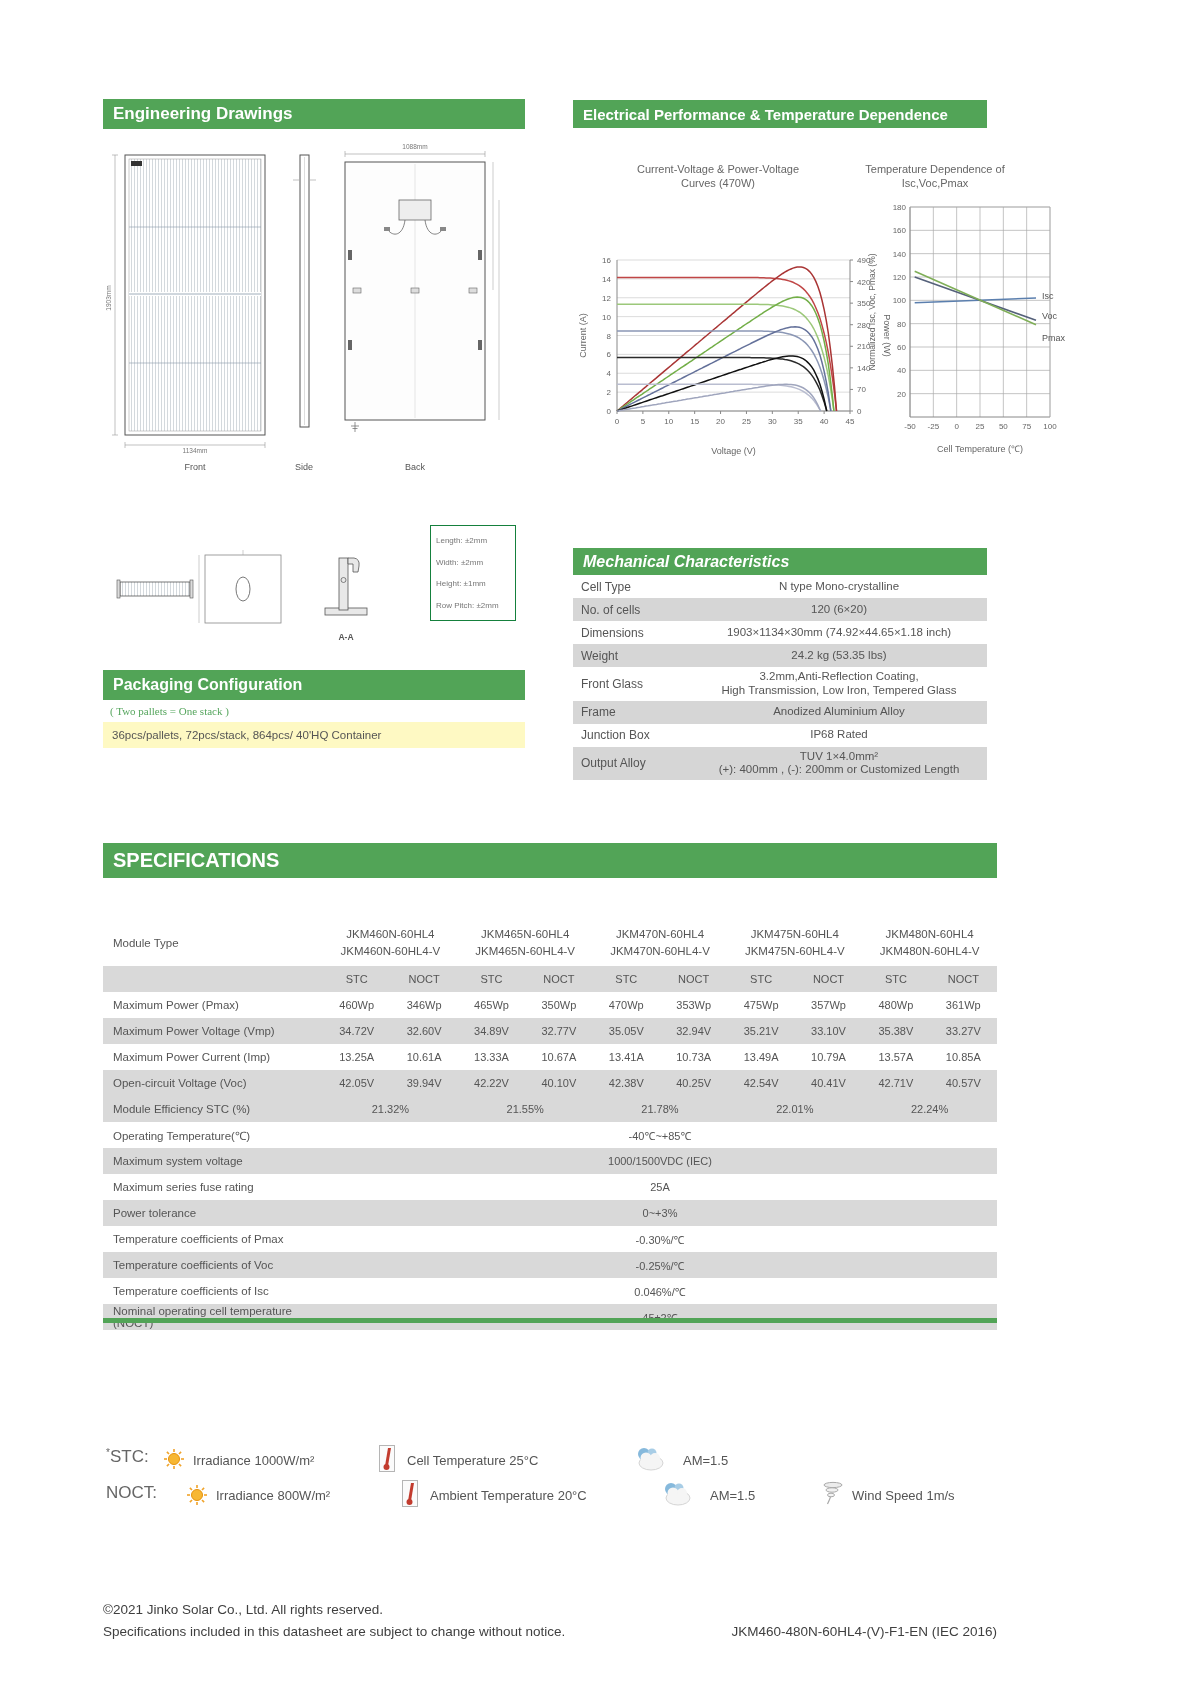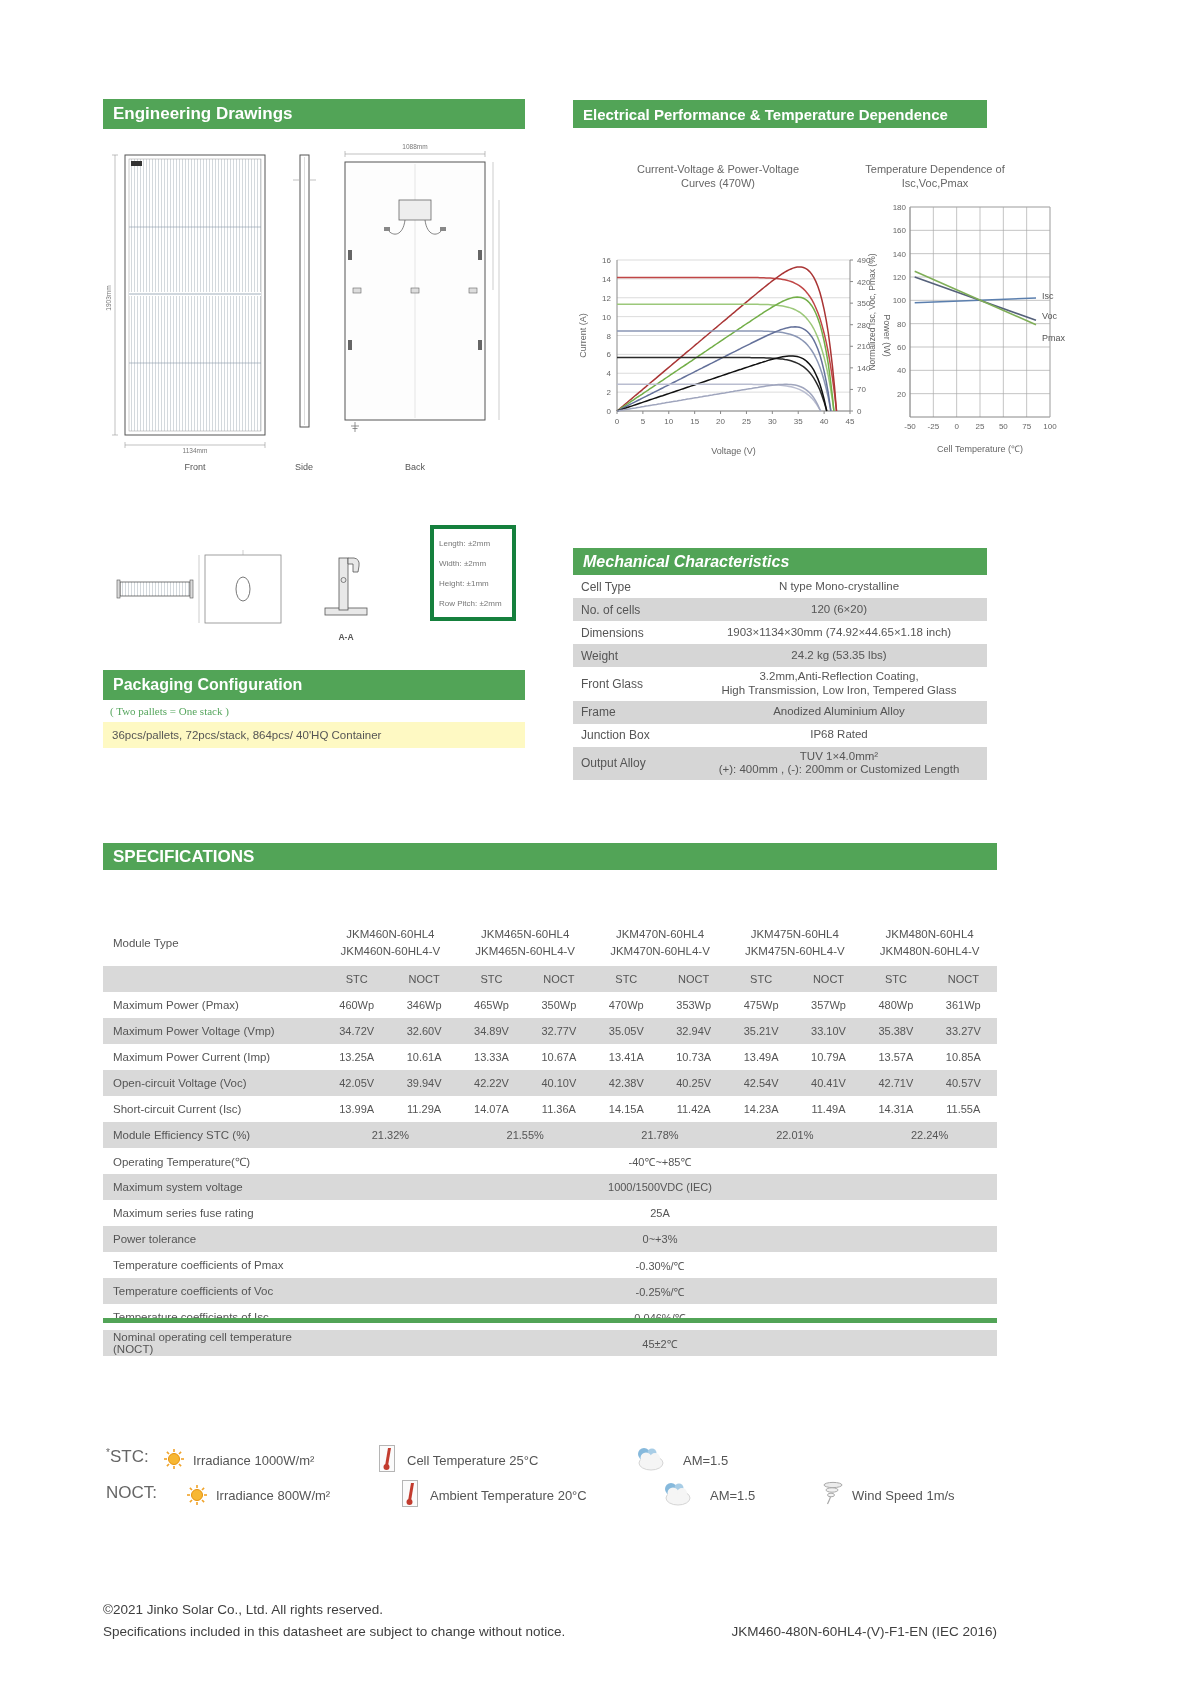--- a/index.html
+++ b/index.html
@@ -19,21 +19,21 @@
   .srow.mods{grid-template-columns:220px repeat(5,1fr);min-height:46px;margin-top:48px;}
   .srow.ten{grid-template-columns:220px repeat(10,1fr);}
   .srow.five{grid-template-columns:220px repeat(5,1fr);}
   .srow.one{grid-template-columns:220px 1fr;}
   .slabel{padding-left:10px;font-size:11.5px;}
   .scell{text-align:center;}
   .mod-cell{text-align:center;font-size:11.5px;line-height:1.5;}
   .greenbar{background:#52a457;}
   .pkg-note{color:#55a55d;font-size:11px;font-family:Liberation Serif, serif;}
   .pkg-bar{background:#fef9c3;font-size:11.5px;color:#555;line-height:26px;padding-left:9px;box-sizing:border-box;}
-  .tolbox{border:4px solid #15803d;display:flex;flex-direction:column;justify-content:space-around;box-sizing:border-box;padding:4px 0;}
+  .tolbox{border:1px solid #15803d;display:flex;flex-direction:column;justify-content:space-around;box-sizing:border-box;padding:4px 0;}
   .tolbox div{font-size:8px;color:#777;padding-left:5px;}
   .leg-label{font-size:17px;color:#666;}
   .leg-star{font-size:10px;vertical-align:super;color:#666;}
   .leg-text{font-size:13px;color:#555;}
   .footer-text{font-size:13.5px;color:#3f3f3f;}
 </style>
 </head>
 <body>
 
 <div class="abs ghdr" style="left:103px;top:99px;width:422px;height:30px;font-size:17px;">Engineering Drawings</div>
@@ -279,21 +279,21 @@
       <div class="mlabel">Junction Box</div>
       <div class="mvalue">IP68 Rated</div>
     </div>
     <div class="mrow alt">
       <div class="mlabel">Output Alloy</div>
       <div class="mvalue">TUV  1×4.0mm²
 (+): 400mm , (-): 200mm or Customized Length</div>
     </div>
   </div>
 
-<div class="abs ghdr" style="left:103px;top:843px;width:894px;height:27px;font-size:17px;">SPECIFICATIONS</div>
+<div class="abs ghdr" style="left:103px;top:843px;width:894px;height:35px;font-size:20px;">SPECIFICATIONS</div>
 <div class="abs" style="left:103px;top:872px;width:894px;">
     <div class="srow mods">
       <div class="slabel">Module Type</div>
       <div class="mod-cell">
         <div>JKM460N-60HL4</div>
         <div>JKM460N-60HL4-V</div>
       </div>
       <div class="mod-cell">
         <div>JKM465N-60HL4</div>
         <div>JKM465N-60HL4-V</div>
@@ -369,33 +369,20 @@
       <div class="scell">39.94V</div>
       <div class="scell">42.22V</div>
       <div class="scell">40.10V</div>
       <div class="scell">42.38V</div>
       <div class="scell">40.25V</div>
       <div class="scell">42.54V</div>
       <div class="scell">40.41V</div>
       <div class="scell">42.71V</div>
       <div class="scell">40.57V</div>
     </div>
-    <div class="srow ten">
-      <div class="slabel">Short-circuit Current (Isc)</div>
-      <div class="scell">13.99A</div>
-      <div class="scell">11.29A</div>
-      <div class="scell">14.07A</div>
-      <div class="scell">11.36A</div>
-      <div class="scell">14.15A</div>
-      <div class="scell">11.42A</div>
-      <div class="scell">14.23A</div>
-      <div class="scell">11.49A</div>
-      <div class="scell">14.31A</div>
-      <div class="scell">11.55A</div>
-    </div>
     <div class="srow five gray">
       <div class="slabel">Module Efficiency STC (%)</div>
       <div class="scell">21.32%</div>
       <div class="scell">21.55%</div>
       <div class="scell">21.78%</div>
       <div class="scell">22.01%</div>
       <div class="scell">22.24%</div>
     </div>
     <div class="srow one">
       <div class="slabel">Operating Temperature(℃)</div>

